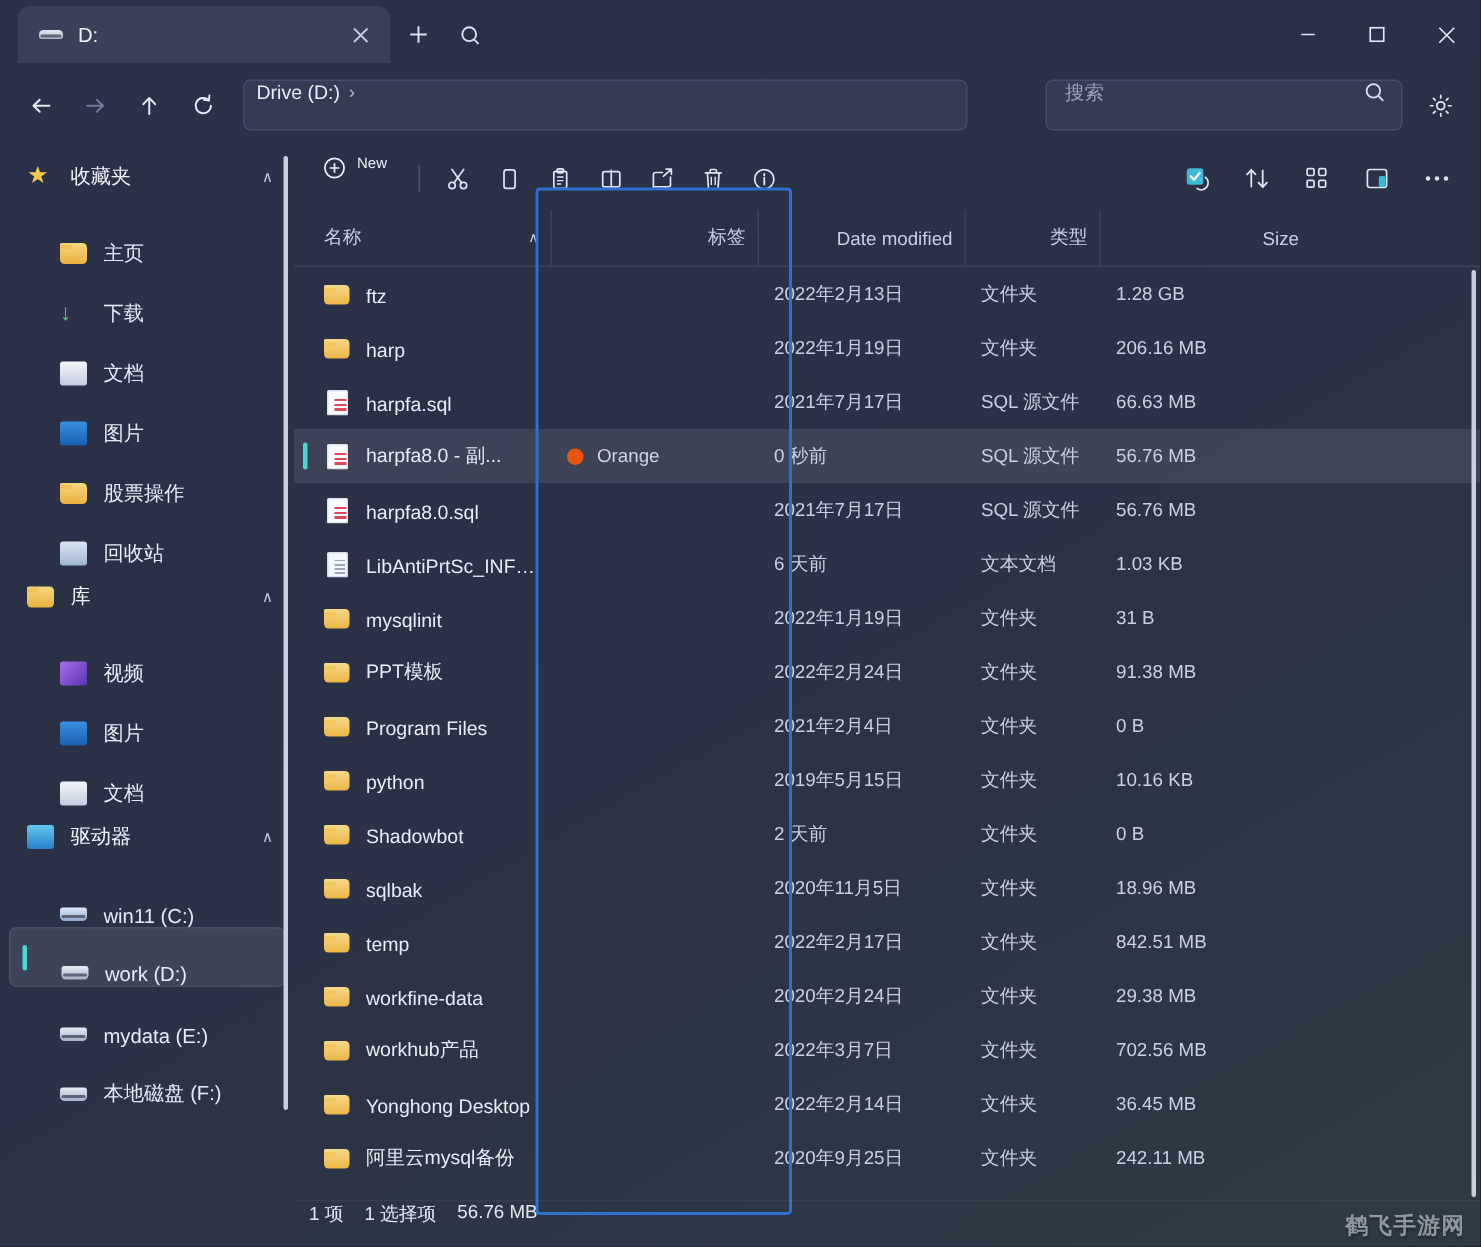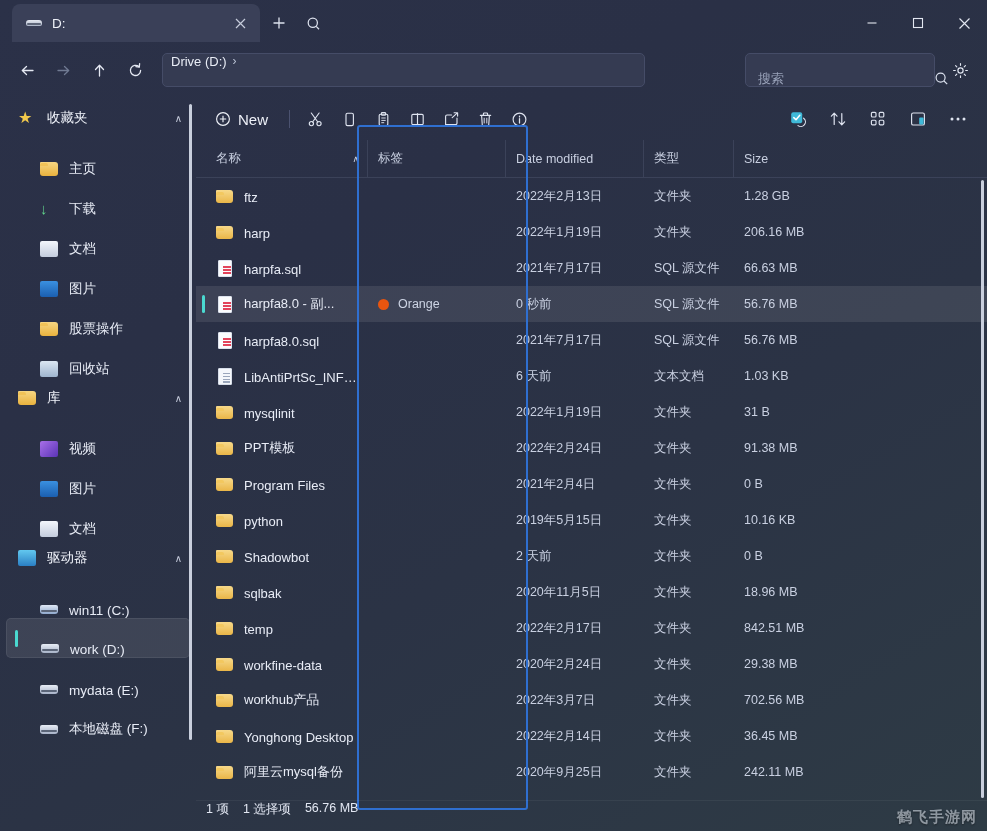--- a/index.html
+++ b/index.html
@@ -83,25 +83,25 @@
     border: 1px solid #454c67;
     border-radius: 5px;
     display: flex; gap: 6px;
     padding: 0 8px;
     color: #e9edf6; font-size: 13px;
     max-width: 483px;
     cursor: text;
   }
   .addressbar .crumb-sep { color: #b9c1d4; font-size: 12px; }
   .searchwrap {
-    width: 190px; height: 34px;
+    width: 238px; height: 34px;
     background: #353b52;
     border: 1px solid #454c67;
     border-radius: 5px;
-    display: flex; align-items: flex-end;
+    display: flex; align-items: flex-start;
     padding: 0 10px 0 12px;
     margin-left: auto;
   }
   .searchwrap input {
     flex: 1; border: none; background: transparent; outline: none;
     color: #e4e9f4; font-size: 13px;
     font-family: "Liberation Sans", sans-serif;
   }
   .searchwrap input::placeholder { color: #9aa3ba; }
   .gearbtn {
@@ -109,23 +109,23 @@
     display: flex; align-items: center; justify-content: center;
     color: #e2e7f2; border-radius: 6px; cursor: pointer;
   }
   
   .toolbar {
     position: absolute; top: 98px; left: 196px; right: 0; height: 42px;
     display: flex; align-items: center; gap: 2px;
     padding: 0 12px 0 10px;
   }
   .newbtn {
-    display: flex; align-items: center; gap: 7px;
+    display: flex; align-items: flex-start; gap: 7px;
     height: 30px; padding: 0 12px 0 9px;
-    border-radius: 5px; color: #eef1f8; font-size: 15px;
+    border-radius: 5px; color: #eef1f8; font-size: 10px;
     cursor: pointer;
   }
   .tbsep {
     width: 1px; height: 18px; background: #4b5270; margin: 0 7px;
   }
   .tbtn {
     width: 32px; height: 30px; border-radius: 5px;
     display: flex; align-items: center; justify-content: center;
     color: #dfe4f0; cursor: pointer; flex: 0 0 auto;
   }
@@ -202,20 +202,21 @@
     display: flex; align-items: center; height: 38px;
     border-bottom: 1px solid #3b4259;
     color: #c8cfe0; font-size: 12.5px;
     padding-left: 10px;
   }
   .ch {
     display: flex; align-items: center; height: 38px;
     padding: 0 8px 0 10px; cursor: pointer;
     border-right: 1px solid #3b4259;
     position: relative;
+    justify-content: flex-end;
   }
   .ch .sortmark { margin-left: auto; font-size: 9px; color: #cfd6e6; padding-left: 10px; }
   .c-name { width: 162px; }
   .c-tag  { width: 138px; }
   .c-date { width: 138px; }
   .c-type { width: 90px; }
   .c-size { width: 140px; border-right: none; }
   .rows { position: absolute; top: 38px; left: 0; right: 0; bottom: 0; }
   .row {
     display: flex; align-items: center; height: 36px;

